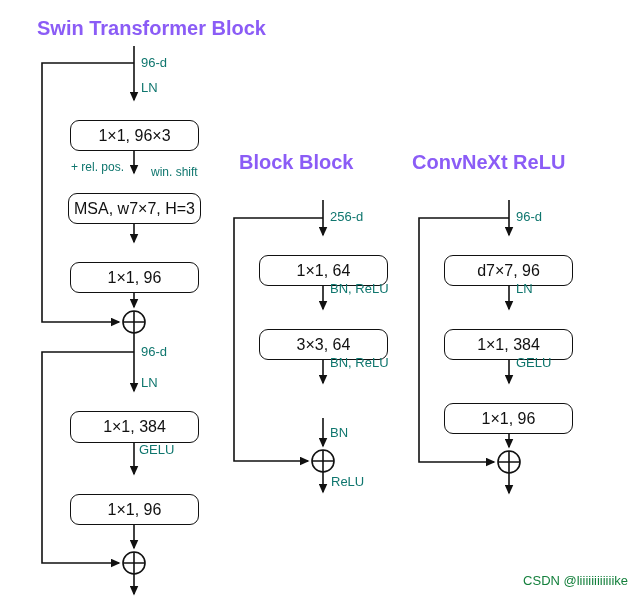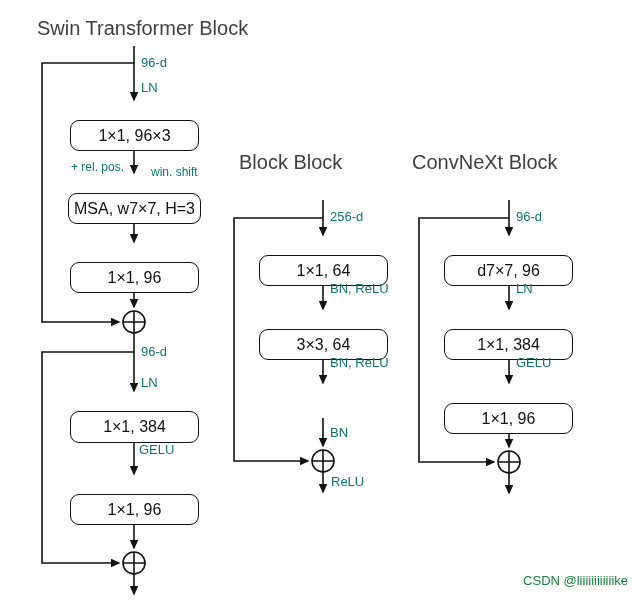--- a/index.html
+++ b/index.html
@@ -7,24 +7,24 @@
     position:relative;
     width:636px;height:603px;
     background:#ffffff;
     font-family:"Liberation Sans", sans-serif;
     color:#111111;
     overflow:hidden;
   }
   svg.wires{position:absolute;left:0;top:0;width:636px;height:603px;}
   .block-title{
     position:absolute;
-    font-size:20px;font-weight:normal;
+    font-size:20px;font-weight:bold;
     letter-spacing:0;
     white-space:nowrap;
-    color:#404040;
+    color:#8b5cf6;
   }
   .node{
     position:absolute;
     box-sizing:border-box;
     border:1.5px solid #111111;
     border-radius:9px;
     background:#ffffff;
     display:flex;align-items:center;justify-content:center;
     font-size:16px;
     white-space:nowrap;
@@ -139,21 +139,21 @@
   <div class="lbl" style="left:330px;top:281px">BN, ReLU</div>
 
   <div class="node" style="left:259px;top:313px;width:129px;height:31px">3×3, 64</div>
 
   <div class="lbl" style="left:330px;top:355px">BN, ReLU</div>
 
 
   <div class="lbl" style="left:330px;top:425px">BN</div>
   <div class="lbl" style="left:331px;top:474px">ReLU</div>
 
-  <div class="block-title" style="left:412px;top:151px">ConvNeXt Block</div>
+  <div class="block-title" style="left:412px;top:151px">ConvNeXt ReLU</div>
 
   <div class="lbl" style="left:516px;top:209px">96-d</div>
 
   <div class="node" style="left:444px;top:239px;width:129px;height:31px">d7×7, 96</div>
 
   <div class="lbl" style="left:516px;top:281px">LN</div>
 
   <div class="node" style="left:444px;top:313px;width:129px;height:31px">1×1, 384</div>
 
   <div class="lbl" style="left:516px;top:355px">GELU</div>

